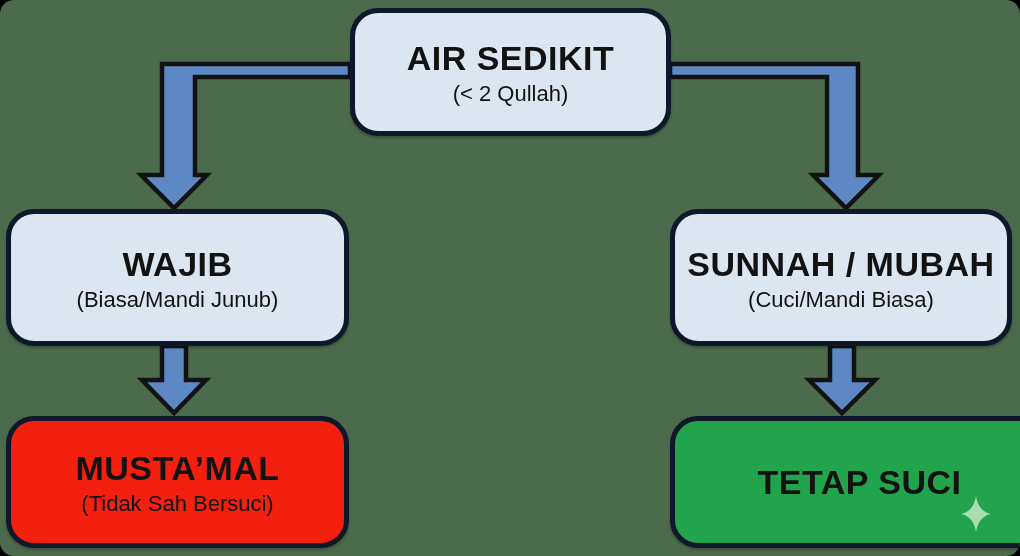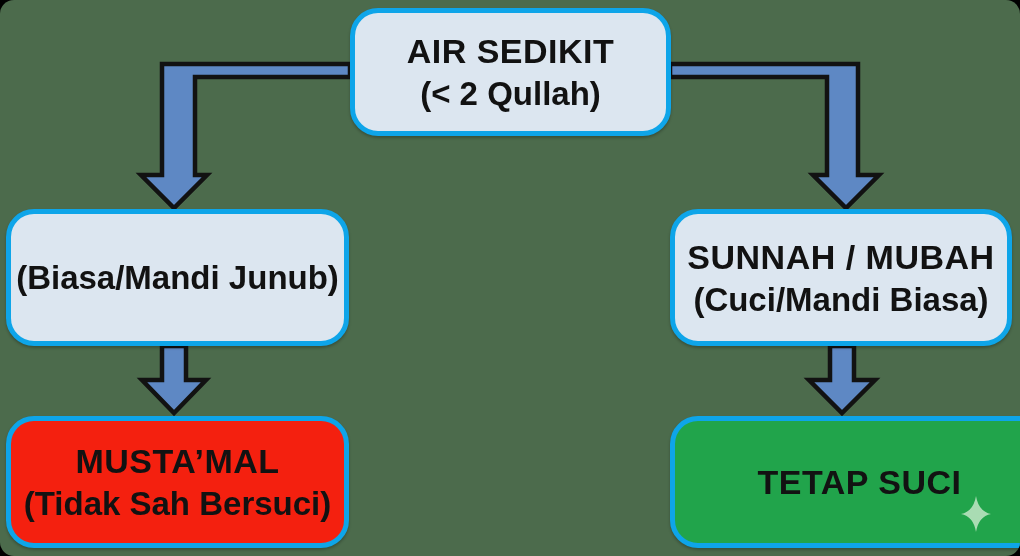--- a/index.html
+++ b/index.html
@@ -21,42 +21,41 @@
     left: 0;
     top: 0;
     width: 1020px;
     height: 556px;
     pointer-events: none;
   }
   .node {
     position: absolute;
     box-sizing: border-box;
     background: #dce6f0;
-    border: 5px solid #0ea5e9;
+    border: 5px solid #0f172a;
     border-radius: 28px;
     display: flex;
     flex-direction: column;
     align-items: center;
     justify-content: center;
     text-align: center;
     color: #121212;
     box-shadow: 0 2px 3px rgba(0,0,0,0.25);
   }
   .node .title {
     font-weight: bold;
     font-size: 34px;
     line-height: 1.3;
     letter-spacing: 0.5px;
     white-space: nowrap;
   }
   .node .subtitle {
-    font-size: 33px;
+    font-size: 22px;
     line-height: 1.25;
     white-space: nowrap;
-    font-weight: bold;
   }
   .node-top    { left: 350px; top: 8px;   width: 321px; height: 128px; }
   .node-left   { left: 6px;   top: 209px; width: 343px; height: 137px; }
   .node-right  { left: 670px; top: 209px; width: 342px; height: 137px; }
   .node-red    { left: 6px;   top: 416px; width: 343px; height: 132px; background: #f4200f; }
   .node-green  { left: 670px; top: 416px; width: 379px; height: 132px; background: #21a44b; }
 </style>
 </head>
 <body>
 
@@ -68,20 +67,21 @@
     <polygon points="162,346 186,346 186,380 206,380 174,413 142,380 162,380" stroke="#121212" stroke-width="4.5" stroke-linejoin="miter" fill="#5e88c4"></polygon>
     <polygon points="830,346 854,346 854,380 875,380 842,413 809,380 830,380" stroke="#121212" stroke-width="4.5" stroke-linejoin="miter" fill="#5e88c4"></polygon>
   </svg>
 
   <div class="node node-top">
     <div class="title">AIR SEDIKIT</div>
     <div class="subtitle">(&lt; 2 Qullah)</div>
   </div>
 
   <div class="node node-left">
+    <div class="title">WAJIB</div>
     <div class="subtitle">(Biasa/Mandi Junub)</div>
   </div>
 
   <div class="node node-right">
     <div class="title">SUNNAH / MUBAH</div>
     <div class="subtitle">(Cuci/Mandi Biasa)</div>
   </div>
 
   <div class="node node-red">
     <div class="title">MUSTA’MAL</div>

